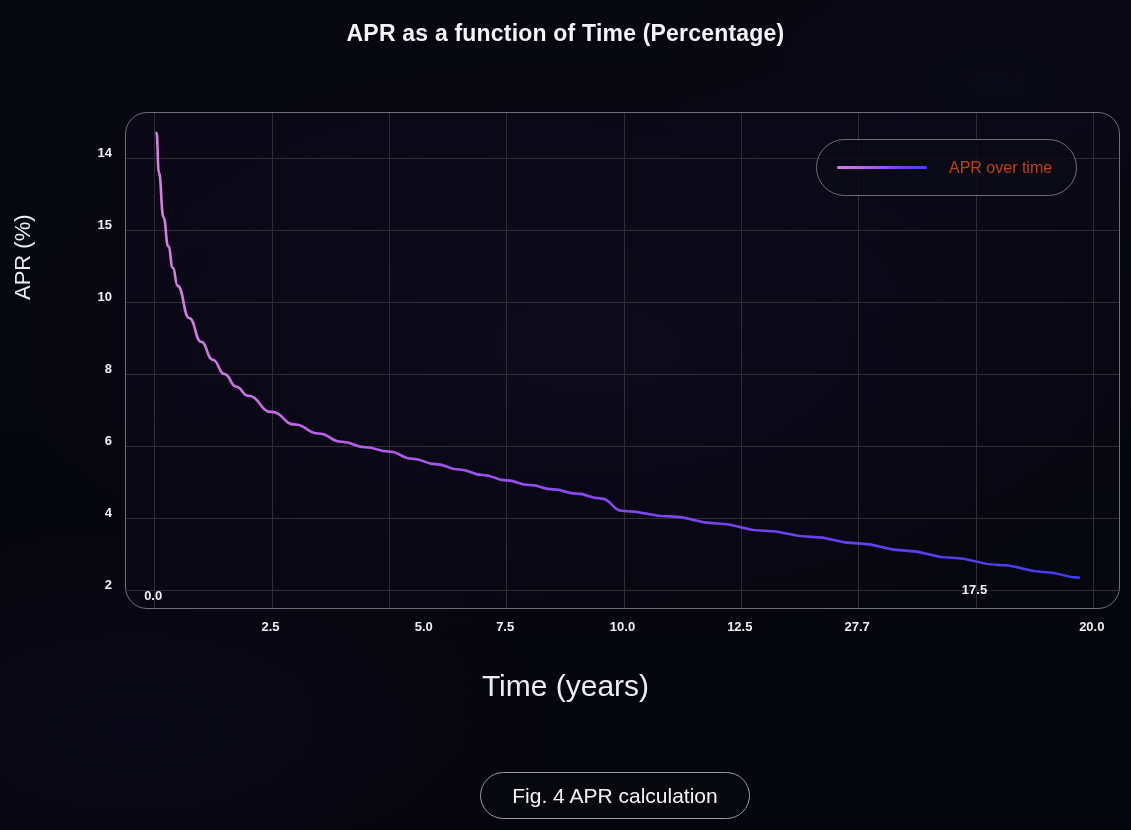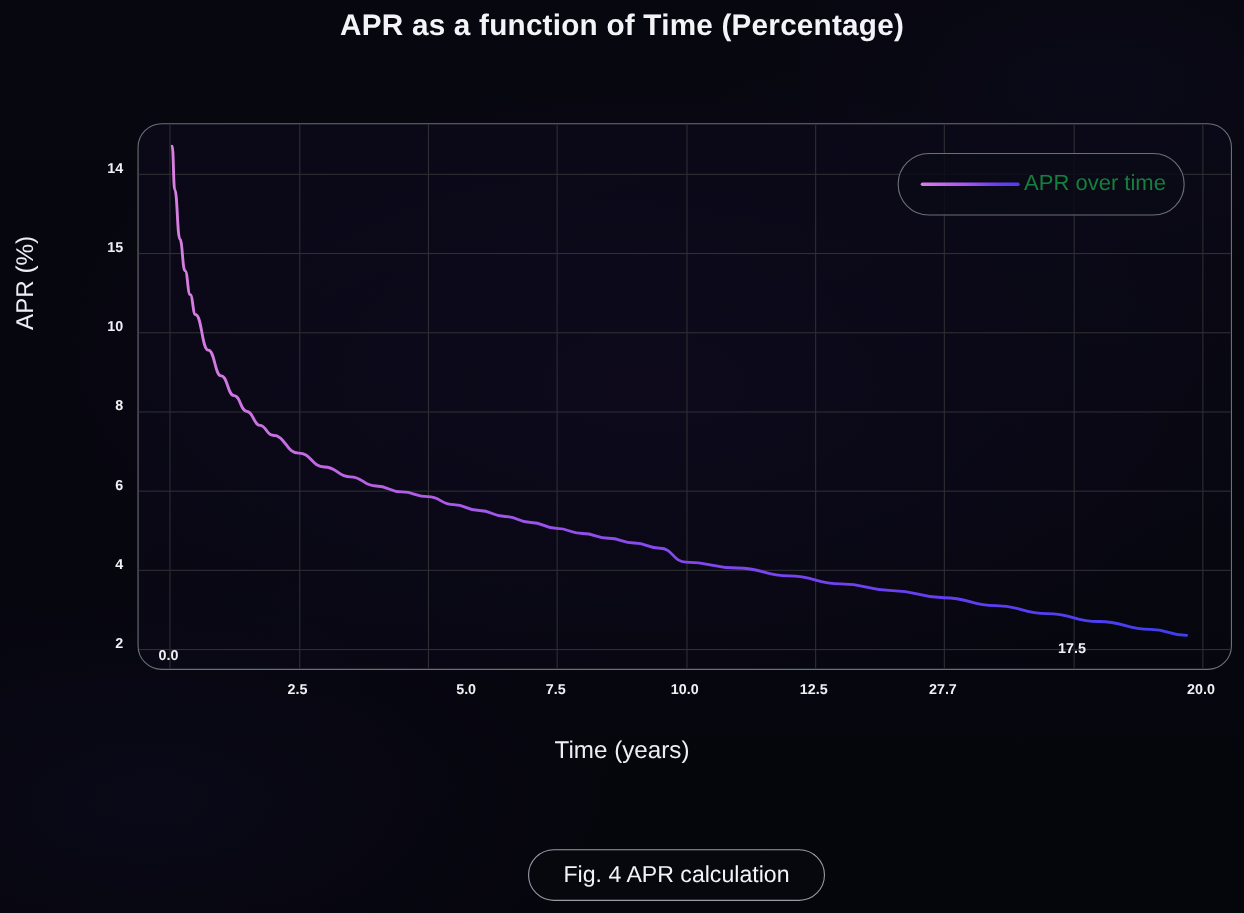--- a/index.html
+++ b/index.html
@@ -17,24 +17,24 @@
       radial-gradient(820px 420px at 52% 42%, rgba(30,18,60,0.35), rgba(0,0,0,0) 70%),
       radial-gradient(600px 300px at 12% 88%, rgba(20,16,48,0.30), rgba(0,0,0,0) 72%),
       radial-gradient(500px 260px at 88% 10%, rgba(18,14,44,0.28), rgba(0,0,0,0) 70%),
       linear-gradient(180deg,#07070f 0%, #06060e 55%, #05050c 100%);
     pointer-events:none;
   }
   .wrap{position:absolute;inset:0;}
 
   
   .chart-title{
-    position:absolute;left:0;right:0;top:8px;
+    position:absolute;left:0;right:0;top:20px;
     text-align:center;
     color:#f4f4f8;
-    font-size:27px;
+    font-size:23px;
     font-weight:bold;
     letter-spacing:0.2px;
     white-space:nowrap;
   }
 
   
   .plot-frame{
     position:absolute;
     left:125px;top:112px;
     width:995px;height:497px;
@@ -63,23 +63,23 @@
     border-radius:29px;
     box-sizing:border-box;
     display:flex;align-items:center;
     background:rgba(10,9,22,0.85);
   }
   .legend-line{
     width:90px;height:3px;margin-left:20px;border-radius:2px;
     background:linear-gradient(90deg,#d87fe0 0%, #a855f7 45%, #6d3ff0 75%, #4c3ef5 100%);
   }
   .legend-label{
-    margin-left:4px;
-    color:#15803d;
-    font-size:20px;
+    margin-left:22px;
+    color:#c2410c;
+    font-size:16px;
     white-space:nowrap;
   }
   .tick-label{
     position:absolute;
     color:#f0f0f4;
     font-size:13px;
     font-weight:bold;
     white-space:nowrap;
   }
   .ytick-label{text-align:right;}
@@ -93,21 +93,21 @@
     font-size:22px;
     transform:rotate(-90deg);
     transform-origin:left top;
     white-space:nowrap;
   }
   .xlabel{
     position:absolute;
     left:0;right:0;top:669px;
     text-align:center;
     color:#eceef3;
-    font-size:22px;
+    font-size:30px;
     white-space:nowrap;
   }
 
   
   .caption-pill{
     position:absolute;
     left:480px;top:772px;
     width:270px;height:47px;
     border:1.3px solid #9a9aa6;
     border-radius:24px;

